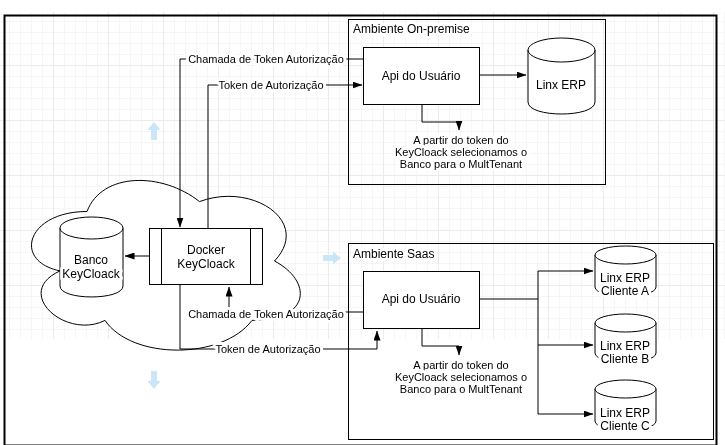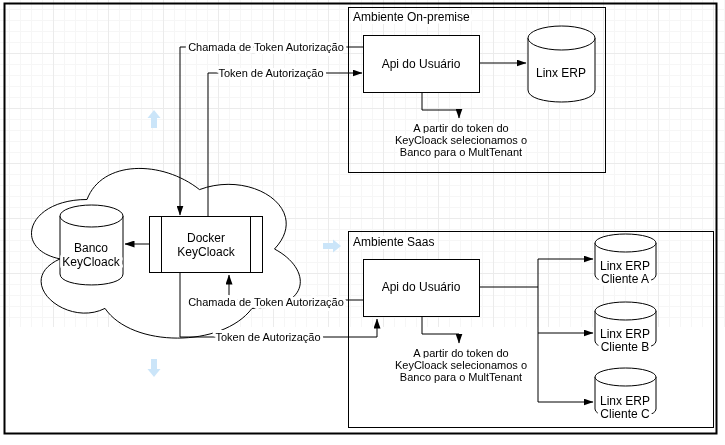--- a/index.html
+++ b/index.html
@@ -7,20 +7,21 @@
   #canvas{
     position:relative;width:725px;height:327px;
     background-color:#ffffff;
     background-image:
       linear-gradient(#ebebeb 1px, transparent 1px),
       linear-gradient(90deg, #ebebeb 1px, transparent 1px),
       linear-gradient(#f6f6f6 1px, transparent 1px),
       linear-gradient(90deg, #f6f6f6 1px, transparent 1px);
     background-size:55px 55px,55px 55px,11px 11px,11px 11px;
     background-position:-2px -2px;
+    margin-top:12px;
   }
   svg{position:absolute;left:0;top:0;}
   .shape{fill:#ffffff;stroke:#000000;stroke-width:1;}
   .nofill{fill:none;stroke:#000000;stroke-width:1;}
   .edge{fill:none;stroke:#000000;stroke-width:1;}
   text{
     font-family:"Liberation Sans","DejaVu Sans",sans-serif;
     fill:#000000;
     paint-order:stroke fill;
     stroke:#ffffff;stroke-width:6px;stroke-linejoin:round;

